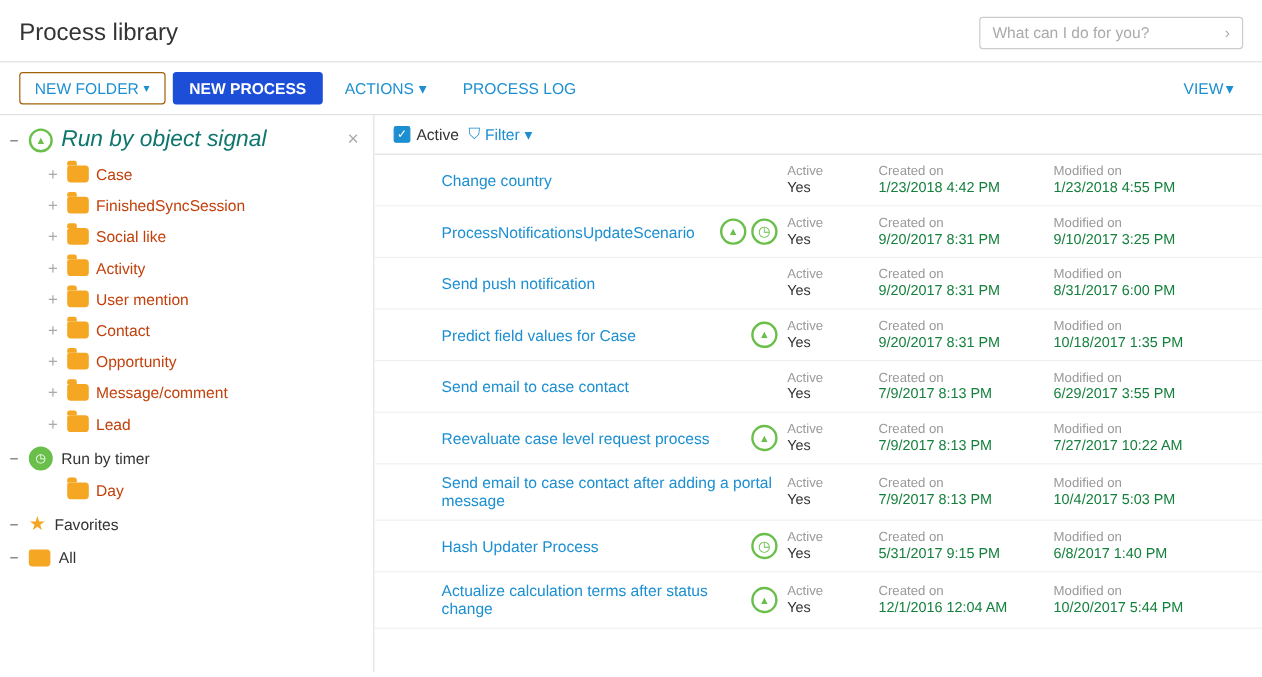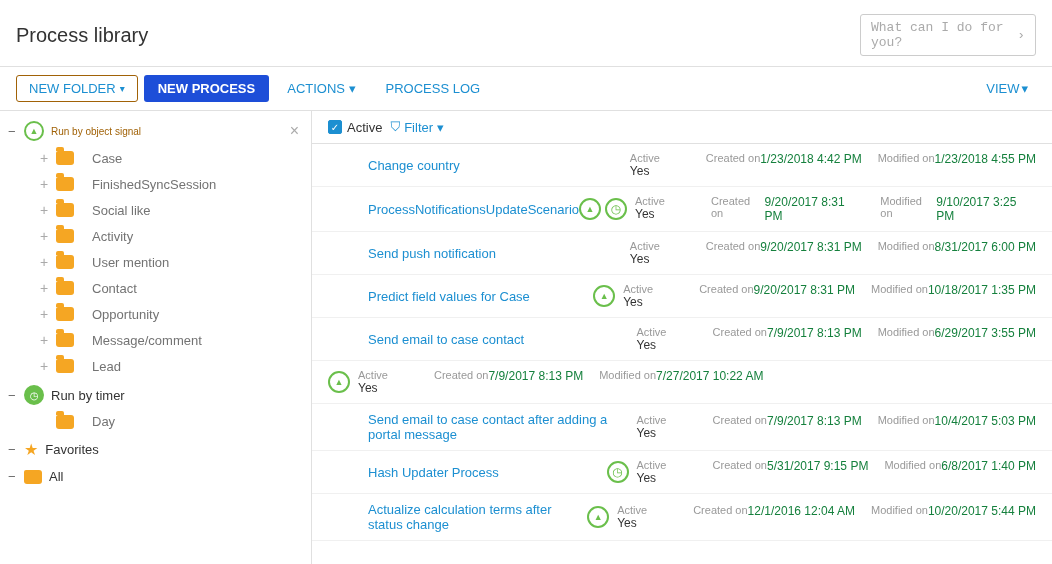--- a/index.html
+++ b/index.html
@@ -1,21 +1,21 @@
 <!DOCTYPE html>
 <html><head>
   <meta charset="utf-8">
   <style>
     * { box-sizing: border-box; margin: 0; padding: 0; }
     body { font-family: Arial, sans-serif; font-size: 13px; color: #333; background: #fff; width: 1052px; height: 564px; overflow: hidden; }
 
     
     .header { display: flex; align-items: center; justify-content: space-between; padding: 14px 16px 10px 16px; border-bottom: 1px solid #e0e0e0; }
     .header-title { font-size: 20px; font-weight: 300; color: #333; }
-    .header-search { display: flex; align-items: center; border: 1px solid #ccc; border-radius: 3px; padding: 5px 10px; width: 176px; color: #999; font-size: 13px; justify-content: space-between; font-family: Liberation Mono, monospace; }
+    .header-search { display: flex; align-items: center; border: 1px solid #ccc; border-radius: 3px; padding: 5px 10px; width: 220px; color: #999; font-size: 13px; justify-content: space-between; }
     .header-search-text { color: #aaa; }
     .header-search-arrow { color: #aaa; }
 
     
     .toolbar { display: flex; align-items: center; padding: 8px 16px; border-bottom: 1px solid #e0e0e0; gap: 6px; }
     .btn-new-folder { background: #fff; border: 1px solid #a16207; color: #1c8fd1; padding: 5px 12px; border-radius: 3px; cursor: pointer; font-size: 13px; display: flex; align-items: center; gap: 4px; }
     .btn-new-folder .arrow { font-size: 10px; }
     .btn-new-process { background: #1d4ed8; border: none; color: #fff; padding: 6px 14px; border-radius: 3px; cursor: pointer; font-size: 13px; font-weight: bold; }
     .btn-actions { background: #fff; border: none; color: #1c8fd1; padding: 5px 12px; cursor: pointer; font-size: 13px; display: flex; align-items: center; gap: 4px; }
     .btn-process-log { background: #fff; border: none; color: #1c8fd1; padding: 5px 12px; cursor: pointer; font-size: 13px; }
@@ -23,21 +23,21 @@
 
     
     .main { display: flex; height: calc(564px - 100px); }
 
     
     .sidebar { width: 312px; min-width: 312px; border-right: 1px solid #e0e0e0; overflow-y: auto; padding-top: 4px; }
     .sidebar-item { display: flex; align-items: center; padding: 5px 8px 5px 8px; cursor: pointer; user-select: none; }
     .sidebar-item .folder-icon { width: 18px; height: 14px; background: #f5a623; border-radius: 2px 3px 3px 3px; margin-right: 6px; flex-shrink: 0; position: relative; }
     .sidebar-item .folder-icon::before { content: ''; position: absolute; top: -4px; left: 0; width: 8px; height: 4px; background: #f5a623; border-radius: 2px 2px 0 0; }
     .sidebar-item .plus-icon { color: #aaa; font-size: 14px; width: 16px; flex-shrink: 0; }
-    .sidebar-item .label { color: #737373; font-size: 13px; margin-left: 12px; }
+    .sidebar-item .label { color: #c2410c; font-size: 13px; }
     .sub-item { padding-left: 40px; }
 
     
     .content { flex: 1; display: flex; flex-direction: column; overflow: hidden; }
     .content-toolbar { display: flex; align-items: center; padding: 8px 16px; border-bottom: 1px solid #e0e0e0; gap: 8px; }
     .checkbox-active { display: flex; align-items: center; gap: 5px; }
     .checkbox-blue { width: 14px; height: 14px; background: #1c8fd1; border: 1px solid #1c8fd1; border-radius: 2px; display: flex; align-items: center; justify-content: center; }
     .checkbox-blue::after { content: '✓'; color: white; font-size: 10px; }
     .active-label { color: #333; font-size: 13px; }
     .filter-btn { display: flex; align-items: center; gap: 4px; color: #1c8fd1; cursor: pointer; font-size: 13px; }
@@ -50,21 +50,21 @@
     .proc-icon-triangle { width: 22px; height: 22px; border-radius: 50%; border: 2px solid #6abf4b; display: flex; align-items: center; justify-content: center; }
     .proc-icon-triangle::after { content: '▲'; color: #6abf4b; font-size: 9px; }
     .proc-icon-clock { width: 22px; height: 22px; border-radius: 50%; border: 2px solid #6abf4b; display: flex; align-items: center; justify-content: center; }
     .proc-icon-clock::after { content: '◷'; color: #6abf4b; font-size: 12px; }
     .process-meta { display: flex; gap: 16px; align-items: flex-start; min-width: 380px; }
     .meta-block { display: flex; flex-direction: column; min-width: 80px; }
     .meta-block.active-block { min-width: 60px; }
     .meta-label { color: #999; font-size: 11px; }
     .meta-value { color: #333; font-size: 12px; }
     .meta-value.yes { color: #333; }
-    .meta-date-block { display: flex; flex-direction: row; min-width: 130px; }
+    .meta-date-block { display: flex; flex-direction: column; min-width: 130px; }
     .meta-date-label { color: #999; font-size: 11px; }
     .meta-date-value { color: #15803d; font-size: 12px; }
 
     
     ::-webkit-scrollbar { width: 6px; height: 6px; }
     ::-webkit-scrollbar-track { background: #f1f1f1; }
     ::-webkit-scrollbar-thumb { background: #ccc; border-radius: 3px; }
   </style>
 </head>
 <body>
@@ -100,21 +100,21 @@
 
 <div class="main">
 
   <div class="sidebar">
 
     <div style="display:flex; align-items:center; padding: 6px 8px 4px 8px;">
       <span style="width:16px; color:#666; font-size:13px; flex-shrink:0;">−</span>
       <span style="width:20px; height:20px; border-radius:50%; border:2px solid #6abf4b; display:inline-flex; align-items:center; justify-content:center; margin-right:7px; flex-shrink:0;">
         <span style="color:#6abf4b; font-size:9px;">▲</span>
       </span>
-      <span style="font-size:10px; color:#a16207;">Run by object signal</span>
+      <span style="font-size:19px; color:#0f766e;font-style:italic;">Run by object signal</span>
       <span style="margin-left:auto; margin-right:4px; color:#aaa; cursor:pointer; font-size:16px;">×</span>
     </div>
 
     <div class="sidebar-item sub-item">
       <span class="plus-icon">+</span>
       <span class="folder-icon"></span>
       <span class="label">Case</span>
     </div>
     <div class="sidebar-item sub-item">
       <span class="plus-icon">+</span>
@@ -285,20 +285,21 @@
               <span class="meta-date-label">Created on</span>
               <span class="meta-date-value">7/9/2017 8:13 PM</span>
             </div>
             <div class="meta-date-block">
               <span class="meta-date-label">Modified on</span>
               <span class="meta-date-value">6/29/2017 3:55 PM</span>
             </div>
           </div>
         </div>
         <div class="process-row">
+          <a class="process-name" href="#">Reevaluate case level request process</a>
           <div class="process-icons">
             <div class="proc-icon-triangle"></div>
           </div>
           <div class="process-meta">
             <div class="meta-block active-block">
               <span class="meta-label">Active</span>
               <span class="meta-value yes">Yes</span>
             </div>
             <div class="meta-date-block">
               <span class="meta-date-label">Created on</span>

